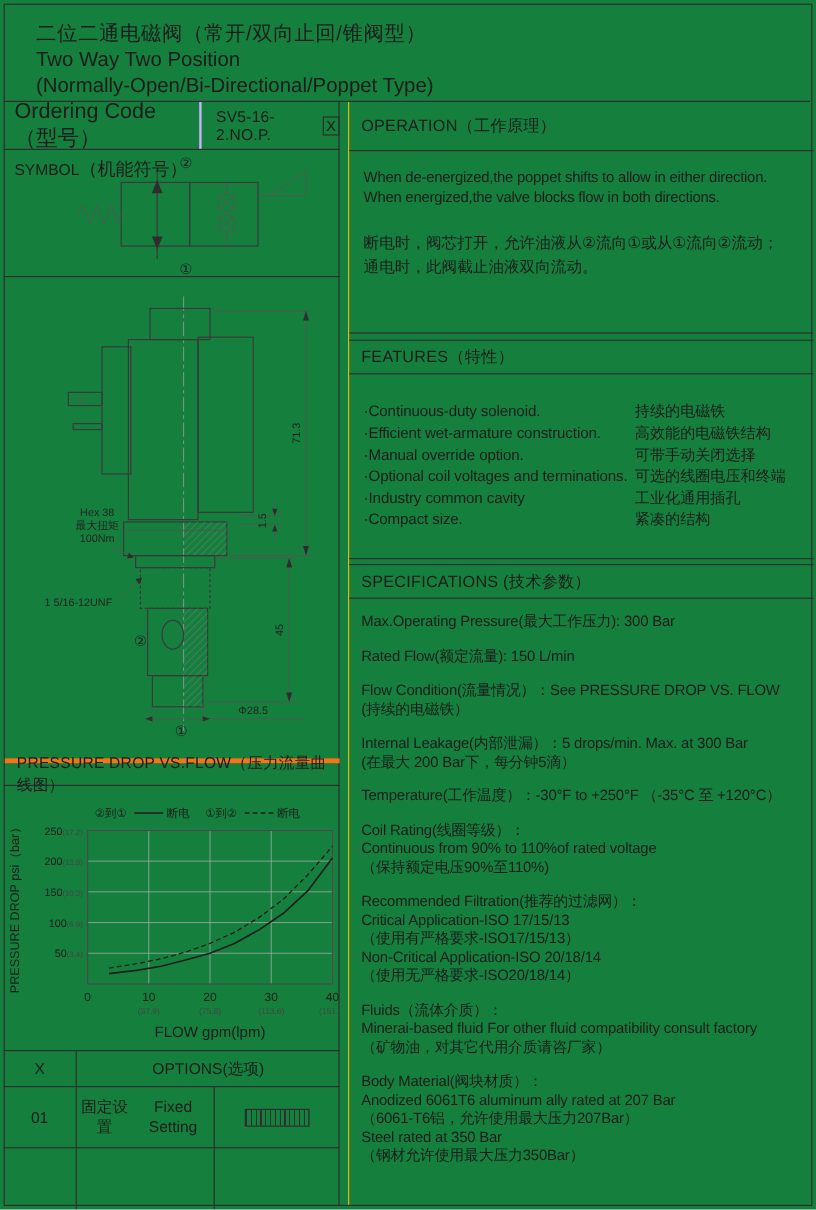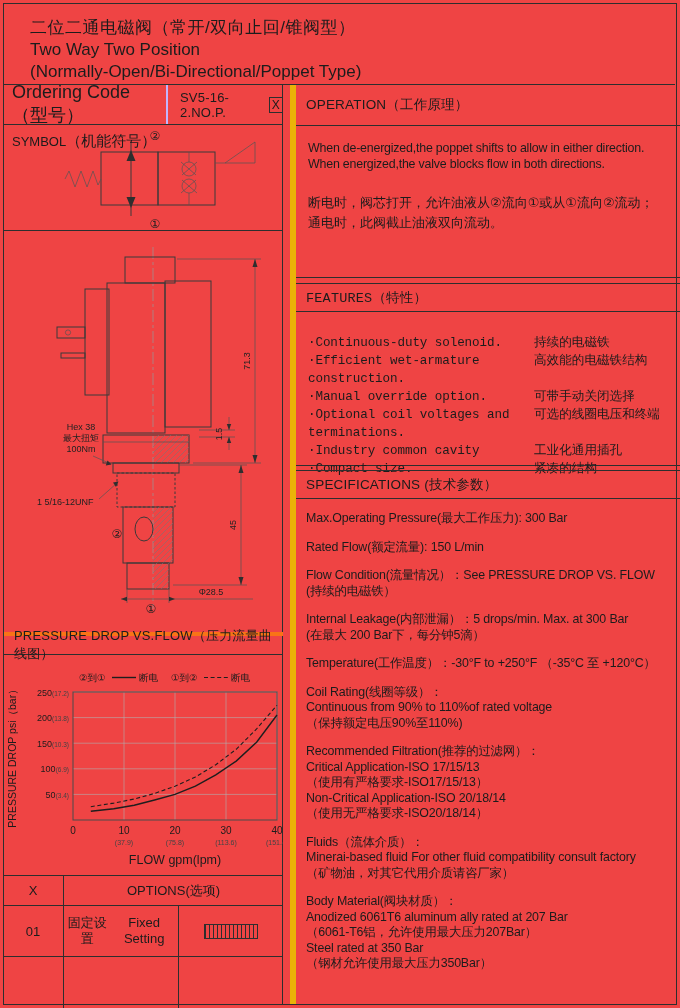--- a/index.html
+++ b/index.html
@@ -1,31 +1,31 @@
 <!DOCTYPE html>
 <html><head>
 <meta charset="utf-8">
 <style>
   html,body{margin:0;padding:0;background:#d9d9d9;}
   .page{
-    position:relative;width:680px;height:1008px;background:#ef4444;
+    position:relative;width:680px;height:1008px;background:#15803d;
     font-family:"Liberation Sans","DejaVu Sans",sans-serif;color:#1c1c1c;
     overflow:hidden;margin:0 auto;
   }
   .frame{position:absolute;left:3px;top:3px;width:672px;height:1000px;border:1px solid #2e2e2e;pointer-events:none;}
   .abs{position:absolute;box-sizing:border-box;}
 
   
   .title-block{left:3px;top:3px;width:672px;height:82px;border-bottom:1px solid #2e2e2e;padding:13px 0 0 27px;}
   .title-zh{font-size:17px;line-height:23px;letter-spacing:.5px;}
   .title-en{font-size:17px;line-height:22px;}
 
   
   .left-col{left:3px;top:85px;width:280px;height:920px;border-right:1px solid #2e2e2e;}
-  .right-col{left:290px;top:85px;width:309px;height:920px;border-left:6px solid #eab308;}
+  .right-col{left:290px;top:85px;width:309px;height:920px;border-left:1px solid #eab308;}
 
   
   .ordering-row{left:0;top:0;width:280px;height:40px;border-bottom:1px solid #2e2e2e;display:flex;}
   .ordering-label{width:154px;border-right:2px solid #c4b5fd;display:flex;align-items:center;padding-left:9px;font-size:18px;}
   .ordering-code{flex:1;display:flex;align-items:center;padding-left:12px;font-size:13px;letter-spacing:.2px;}
   .xbox{display:inline-block;border:1px solid #2e2e2e;padding:0 2px;margin-left:1px;line-height:14px;font-size:12px;}
   .symbol-box{left:0;top:40px;width:280px;height:106px;border-bottom:1px solid #2e2e2e;}
   .symbol-label{position:absolute;left:9px;top:7px;font-size:13px;}
   .symbol-label .small{font-size:15px;}
   .drawing-box{left:0;top:146px;width:280px;height:401px;}
@@ -44,21 +44,21 @@
   .opt-desc{width:114px;border-right:1px solid #2e2e2e;display:flex;align-items:center;justify-content:center;line-height:16px;text-align:center;}
   .opt-icon-cell{flex:1;display:flex;align-items:center;justify-content:center;}
   .knurl-icon{width:52px;height:13px;border:1px solid #2e2e2e;
     background:repeating-linear-gradient(90deg,#2e2e2e 0 1px,transparent 1px 4px);}
 
   
   .section-box{left:0;width:387px;border-top:1px solid #2e2e2e;border-bottom:1px solid #2e2e2e;}
   .sec-header{height:40px;border-bottom:1px solid #2e2e2e;display:flex;align-items:center;padding-left:10px;font-size:13.5px;letter-spacing:.2px;}
   .sec-header.thin{height:27px;}
   .op-box{top:0;height:193px;border-top:none;}
-  .ft-box{top:198px;height:183px;font-family:Liberation Mono, monospace;}
+  .ft-box{top:198px;height:183px;}
   .sp-box{top:385px;height:535px;border-bottom:none;}
   .op-en{margin:15px 0 0 12px;font-size:12.4px;line-height:20px;letter-spacing:-0.2px;white-space:nowrap;}
   .op-zh{margin:21px 0 0 12px;font-size:13px;line-height:20px;}
   .features-list{padding:22px 0 0 12px;}
   .feat-row{display:flex;font-size:12.6px;line-height:18px;}
   .feat-en{width:226px;letter-spacing:-0.1px;}
   .feat-zh{flex:1;}
   .specs-list{padding:12px 0 0 10px;font-size:12.4px;letter-spacing:-0.15px;}
   .spec-item{margin-bottom:13px;}
   .spec-line{line-height:15.5px;white-space:nowrap;}

